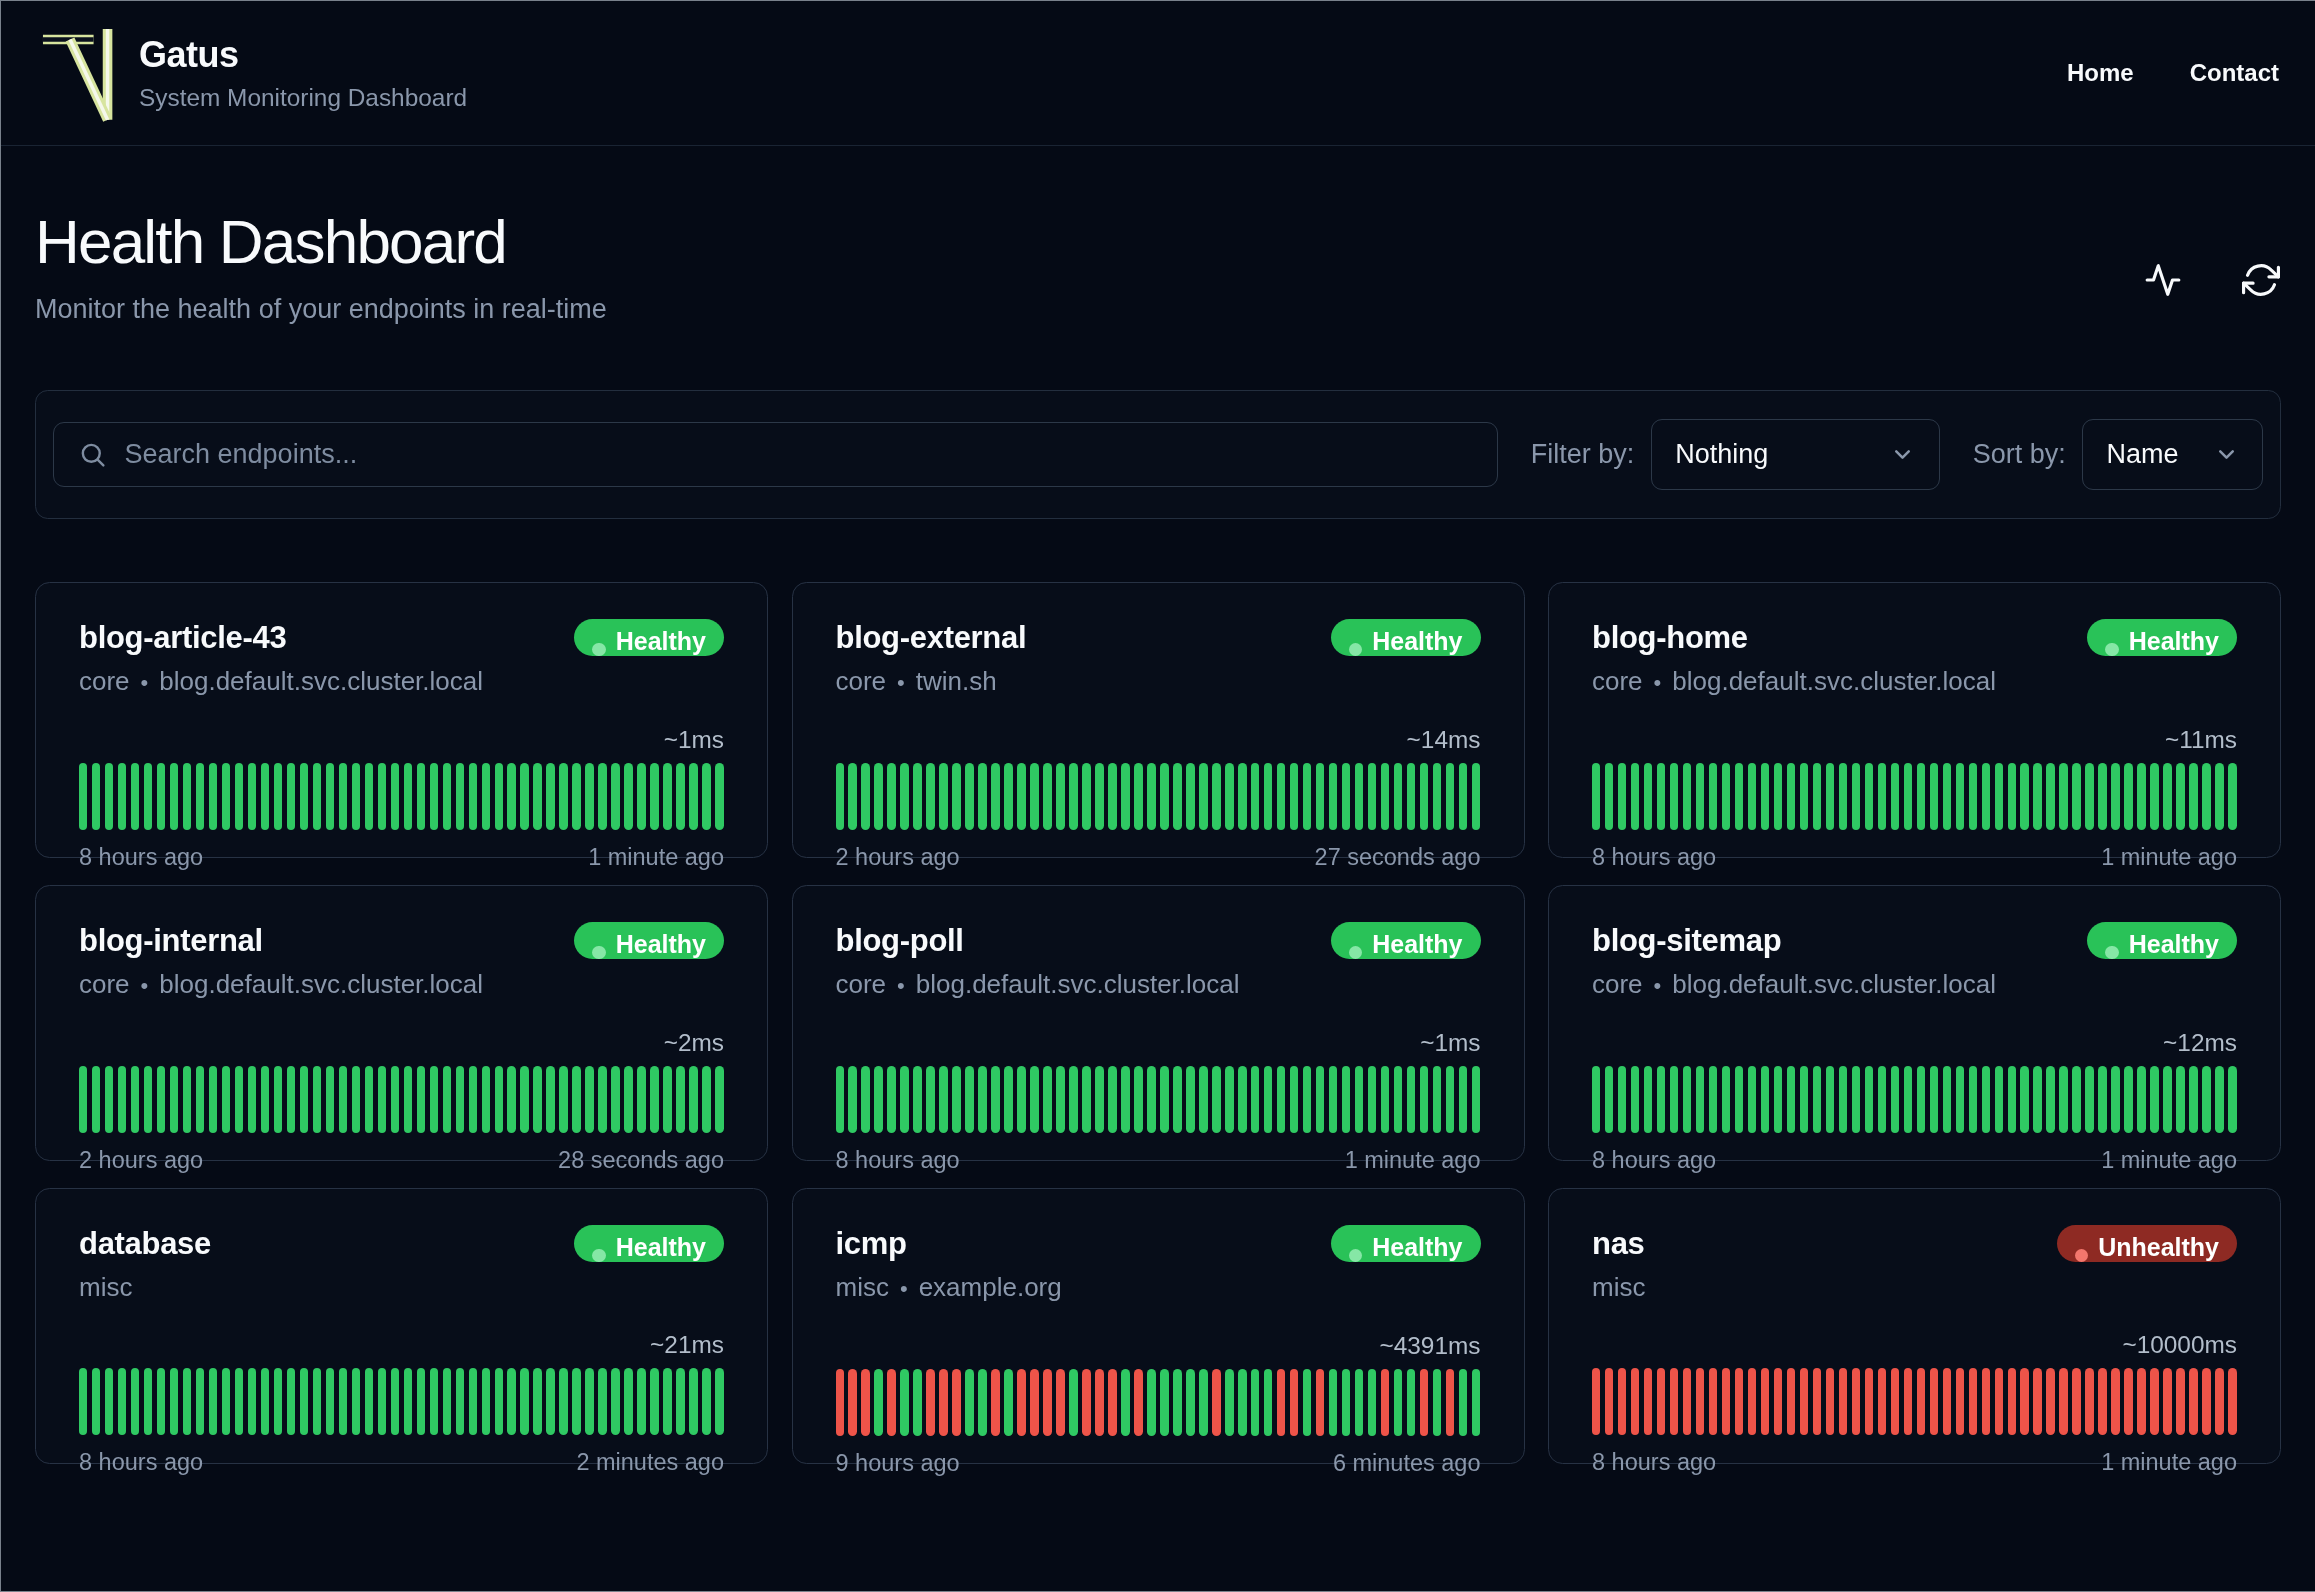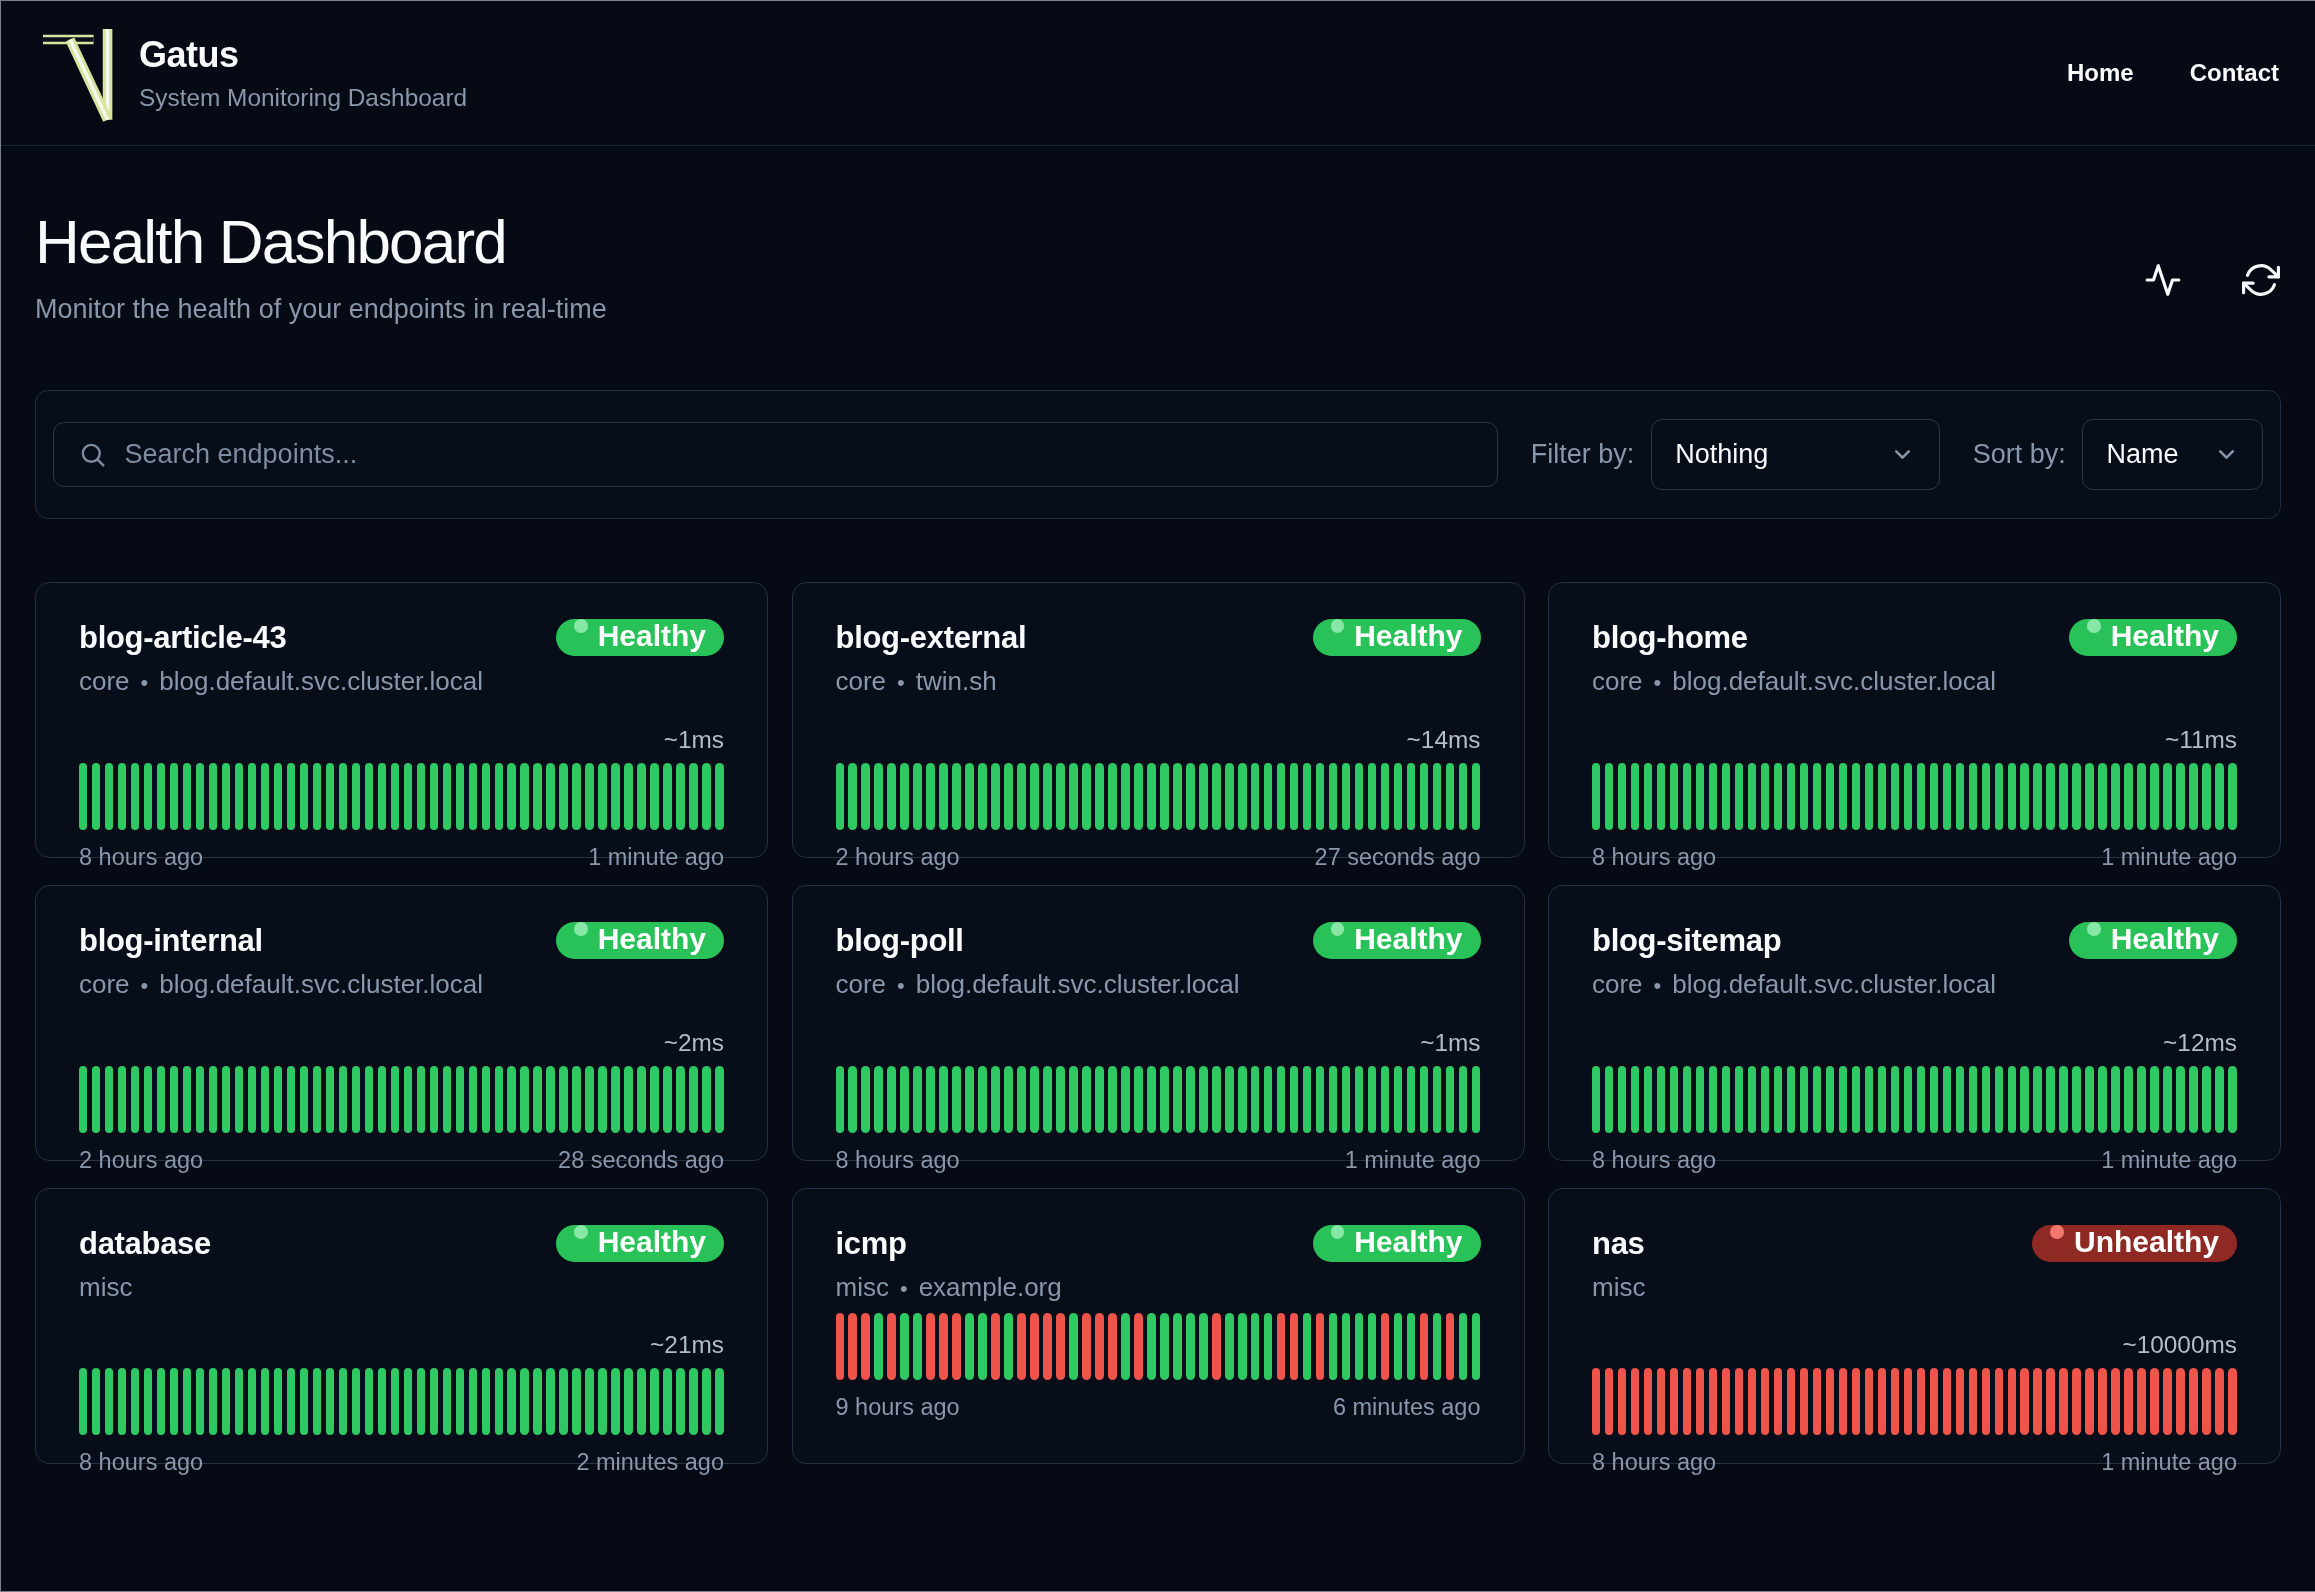--- a/index.html
+++ b/index.html
@@ -79,23 +79,23 @@
     height: 276px;
     background: var(--panel, #070d19);
     border: 0.9px solid var(--border, #273244);
     border-radius: 14.5px;
     padding: 36px 43px 20px 43px;
     cursor: pointer;
   }
   .card-top { display: flex; align-items: flex-start; justify-content: space-between; }
   .endpoint-name { font-size: 31px; font-weight: 700; letter-spacing: -0.3px; line-height: 38px; }
   .badge {
-    display: inline-flex; align-items: flex-start; gap: 10px;
+    display: inline-flex; align-items: flex-end; gap: 10px;
     height: 37px; padding: 0 18px; border-radius: 19px;
-    font-size: 30px; font-weight: 700; color: #fff;
+    font-size: 25px; font-weight: 700; color: #fff;
     flex: 0 0 auto;
   }
   .badge .dot { width: 13.6px; height: 13.6px; border-radius: 50%; }
   .badge.healthy { background: var(--badge_healthy_bg, #29c258); }
   .badge.healthy .dot { background: var(--badge_healthy_dot, #86e7a6); }
   .badge.unhealthy { background: var(--badge_unhealthy_bg, #8e2a23); }
   .badge.unhealthy .dot { background: var(--badge_unhealthy_dot, #f3776d); }
   .endpoint-meta { margin-top: 9px; font-size: 26px; color: var(--text_muted, #8a97ab); line-height: 31px; }
   .meta-sep { margin: 0 11px; font-size: 22px; }
   .latency { margin-top: 27px; text-align: right; font-size: 24.4px; color: var(--text_soft, #b2bdca); line-height: 29px; }
@@ -673,20 +673,21 @@
       <div class="card-top">
         <h2 class="endpoint-name">icmp</h2>
         <span class="badge healthy">
             <span class="dot"></span>
             <span>Healthy</span>
           </span>
       </div>
       <div class="endpoint-meta">
         <span class="meta-group">misc</span><span class="meta-sep">•</span><span class="meta-host">example.org</span>
       </div>
+      <div class="latency">~4391ms</div>
       <div class="history">
           <span class="bar down"></span>
           <span class="bar down"></span>
           <span class="bar down"></span>
           <span class="bar ok"></span>
           <span class="bar down"></span>
           <span class="bar ok"></span>
           <span class="bar ok"></span>
           <span class="bar down"></span>
           <span class="bar down"></span>

